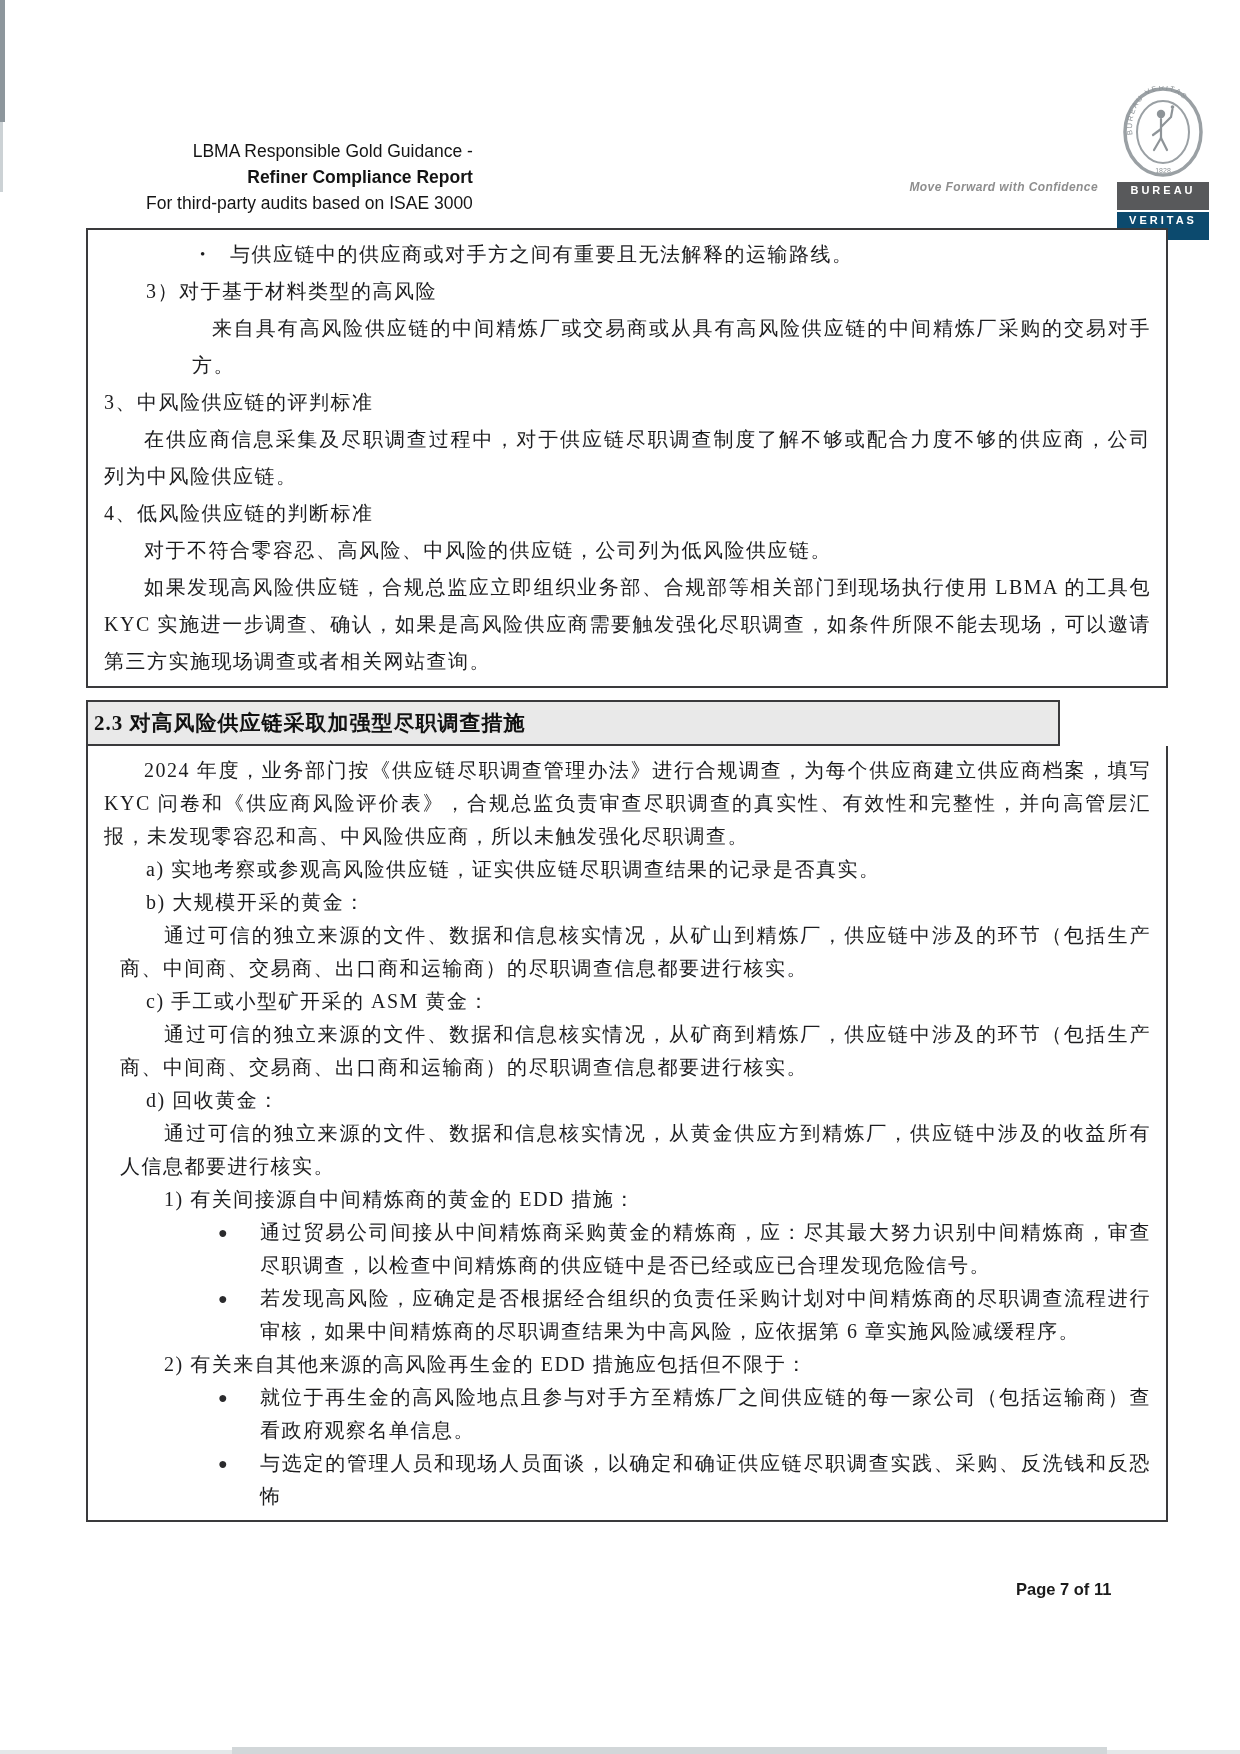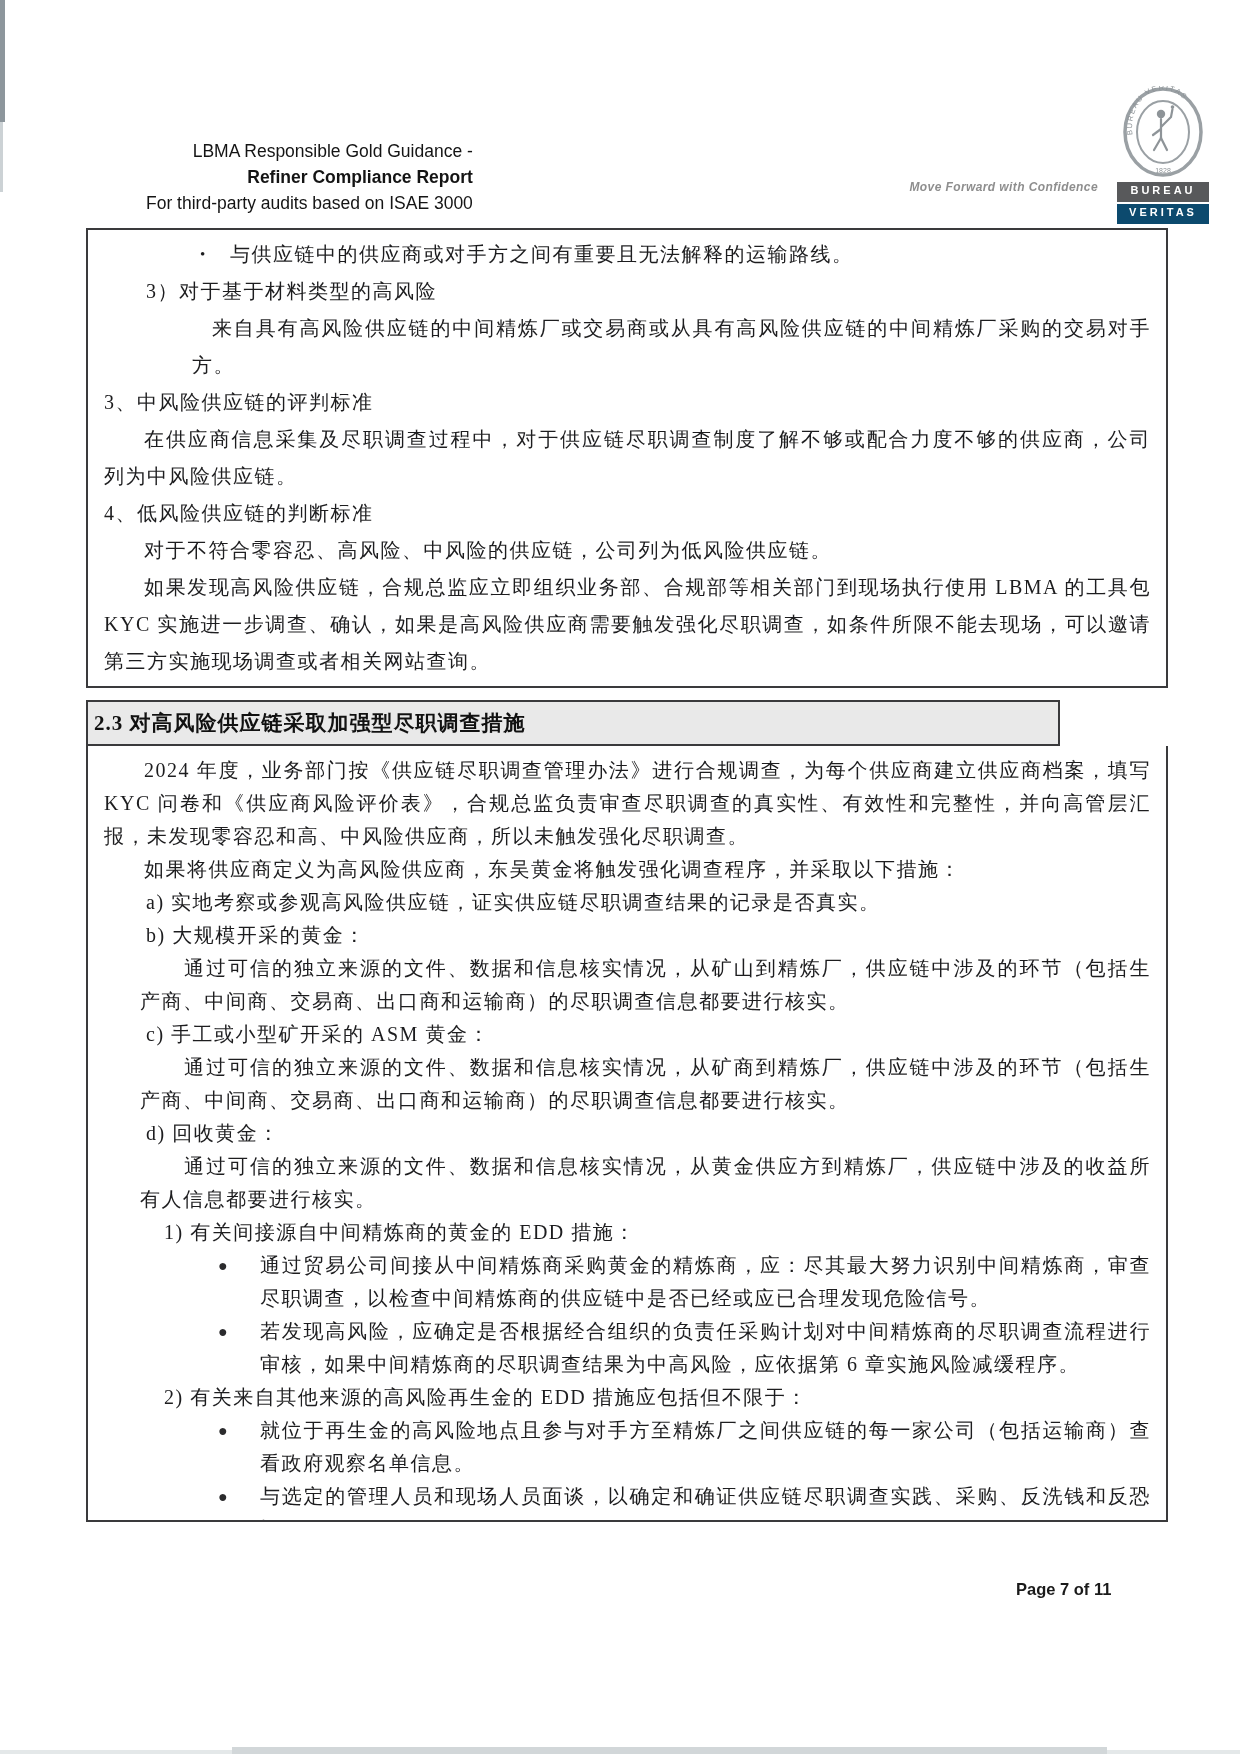--- a/index.html
+++ b/index.html
@@ -12,21 +12,21 @@
   
   .hdr-text { position:absolute; left:146px; top:138px;
     font-family:"Liberation Sans","DejaVu Sans",sans-serif; font-size:17.5px; line-height:26px; color:#141414;text-align:right; }
   .hdr-line2 { font-weight:bold; }
   .tagline { position:absolute; left:698px; top:180px; width:400px; text-align:right;
     font-family:"Liberation Sans","DejaVu Sans",sans-serif; font-style:italic; font-weight:bold;
     font-size:12px; color:#8e8e8e; letter-spacing:0.4px; }
 
   .logo { position:absolute; left:1114px; top:86px; width:98px; text-align:center; }
   .logo svg { display:block; margin:0 auto; }
-  .logo-bar { width:92px; margin:0 auto; height:20px; line-height:16px; color:#ffffff;
+  .logo-bar { width:92px; margin:0 auto; height:28px; line-height:16px; color:#ffffff;
     font-family:"Liberation Sans","DejaVu Sans",sans-serif; font-weight:bold; font-size:11px;
     letter-spacing:3px; text-align:center; }
   .bar1 { background:#58595b; margin-top:4px; }
   .bar2 { background:#0c4a6e; margin-top:2px; }
 
   
   .box { position:absolute; left:86px; width:1082px; border:2px solid #3a3a3c; background:#fff; }
   .box1 { top:228px; height:460px; padding:6px 15px 0 16px; font-size:20px; line-height:37px; letter-spacing:1.5px; }
   .box2 { top:746px; height:776px; padding:8px 15px 0 16px; font-size:20px; line-height:33px; letter-spacing:1.5px; border-top:none; overflow:hidden; }
   .sec-heading { position:absolute; left:86px; top:700px; width:974px; height:46px;
@@ -36,21 +36,21 @@
   .line { text-align:justify; }
   
   .b1-bullet { display:flex; margin-left:96px; }
   .b1-bullet .blt { flex:0 0 30px; font-size:15px; }
   .b1-nump { margin-left:42px; }
   .b1-sub  { margin-left:88px; text-indent:1em; }
   .item {}
   .para { text-indent:2em; }
   
   .alpha { margin-left:42px; }
-  .alpha-body { margin-left:36px; text-indent:2.2em; }
+  .alpha-body { margin-left:16px; text-indent:2.2em; }
   .num2 { margin-left:60px; }
   .bullet-lg { display:flex; margin-left:114px; }
   .bullet-lg .blt { flex:0 0 42px; font-size:16px; color:#2b2b2d; }
   .bullet-lg .txt { flex:1; text-align:justify; }
 
   .footer { position:absolute; left:1016px; top:1580px;
     font-family:"Liberation Sans","DejaVu Sans",sans-serif; font-weight:bold; font-size:16.5px; color:#1a1a1a; }
 
   
   .edge-left  { position:absolute; left:0; top:0; width:5px; height:122px; background:#8d969c; }
@@ -108,21 +108,20 @@
     <div class="line para">在供应商信息采集及尽职调查过程中，对于供应链尽职调查制度了解不够或配合力度不够的供应商，公司列为中风险供应链。</div>
     <div class="line item">4、低风险供应链的判断标准</div>
     <div class="line para">对于不符合零容忍、高风险、中风险的供应链，公司列为低风险供应链。</div>
     <div class="line para">如果发现高风险供应链，合规总监应立即组织业务部、合规部等相关部门到现场执行使用 LBMA 的工具包 KYC 实施进一步调查、确认，如果是高风险供应商需要触发强化尽职调查，如条件所限不能去现场，可以邀请第三方实施现场调查或者相关网站查询。</div>
   </section>
 
   <div class="sec-heading">2.3 对高风险供应链采取加强型尽职调查措施</div>
 
   <section class="box box2">
     <div class="line para">2024 年度，业务部门按《供应链尽职调查管理办法》进行合规调查，为每个供应商建立供应商档案，填写 KYC 问卷和《供应商风险评价表》，合规总监负责审查尽职调查的真实性、有效性和完整性，并向高管层汇报，未发现零容忍和高、中风险供应商，所以未触发强化尽职调查。</div>
-    <div class="line para">如果将供应商定义为高风险供应商，东吴黄金将触发强化调查程序，并采取以下措施：</div>
     <div class="line alpha">a) 实地考察或参观高风险供应链，证实供应链尽职调查结果的记录是否真实。</div>
     <div class="line alpha">b) 大规模开采的黄金：</div>
     <div class="line alpha-body">通过可信的独立来源的文件、数据和信息核实情况，从矿山到精炼厂，供应链中涉及的环节（包括生产商、中间商、交易商、出口商和运输商）的尽职调查信息都要进行核实。</div>
     <div class="line alpha">c) 手工或小型矿开采的 ASM 黄金：</div>
     <div class="line alpha-body">通过可信的独立来源的文件、数据和信息核实情况，从矿商到精炼厂，供应链中涉及的环节（包括生产商、中间商、交易商、出口商和运输商）的尽职调查信息都要进行核实。</div>
     <div class="line alpha">d) 回收黄金：</div>
     <div class="line alpha-body">通过可信的独立来源的文件、数据和信息核实情况，从黄金供应方到精炼厂，供应链中涉及的收益所有人信息都要进行核实。</div>
     <div class="line num2">1) 有关间接源自中间精炼商的黄金的 EDD 措施：</div>
     <div class="line bullet-lg">
       <span class="blt">●</span>

